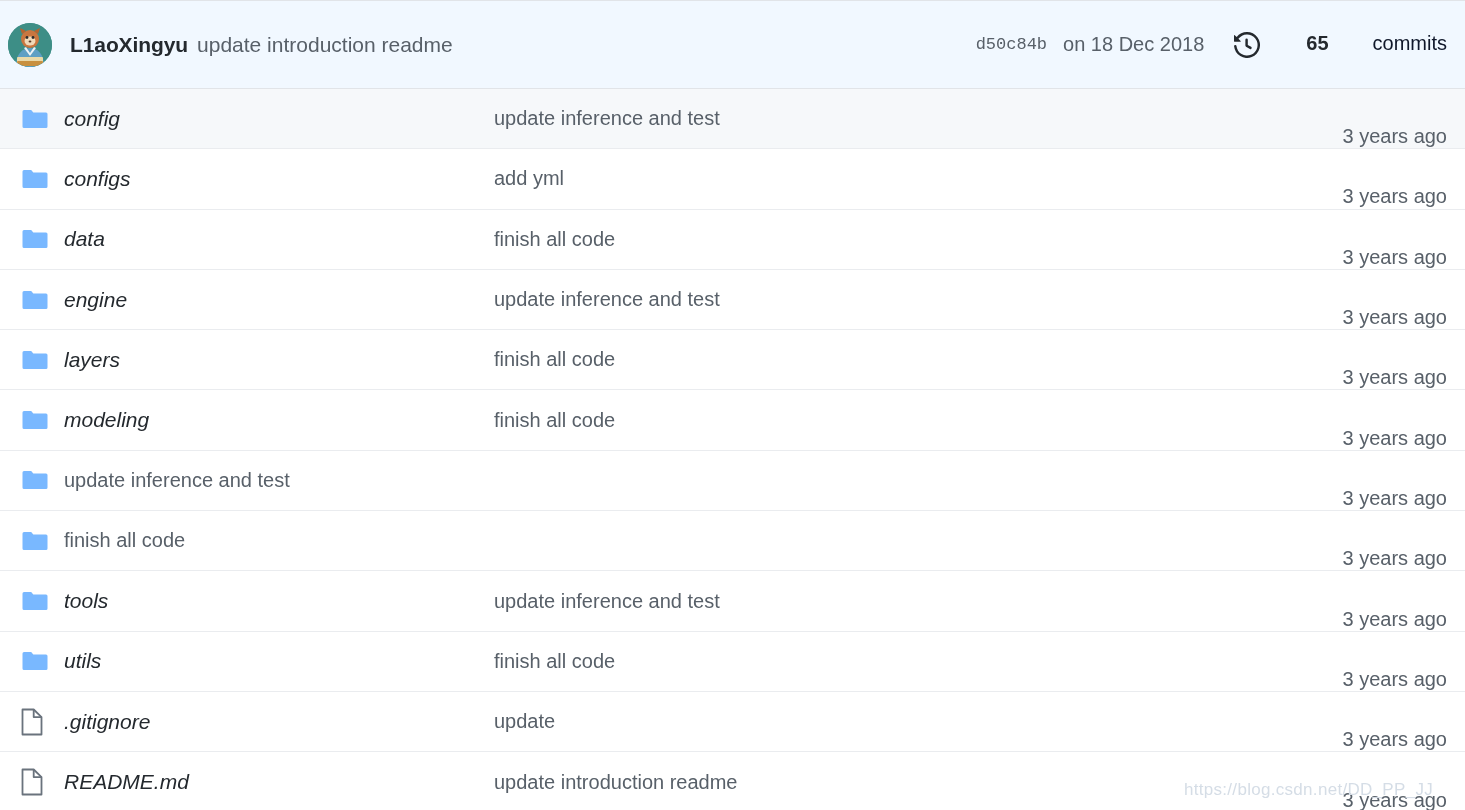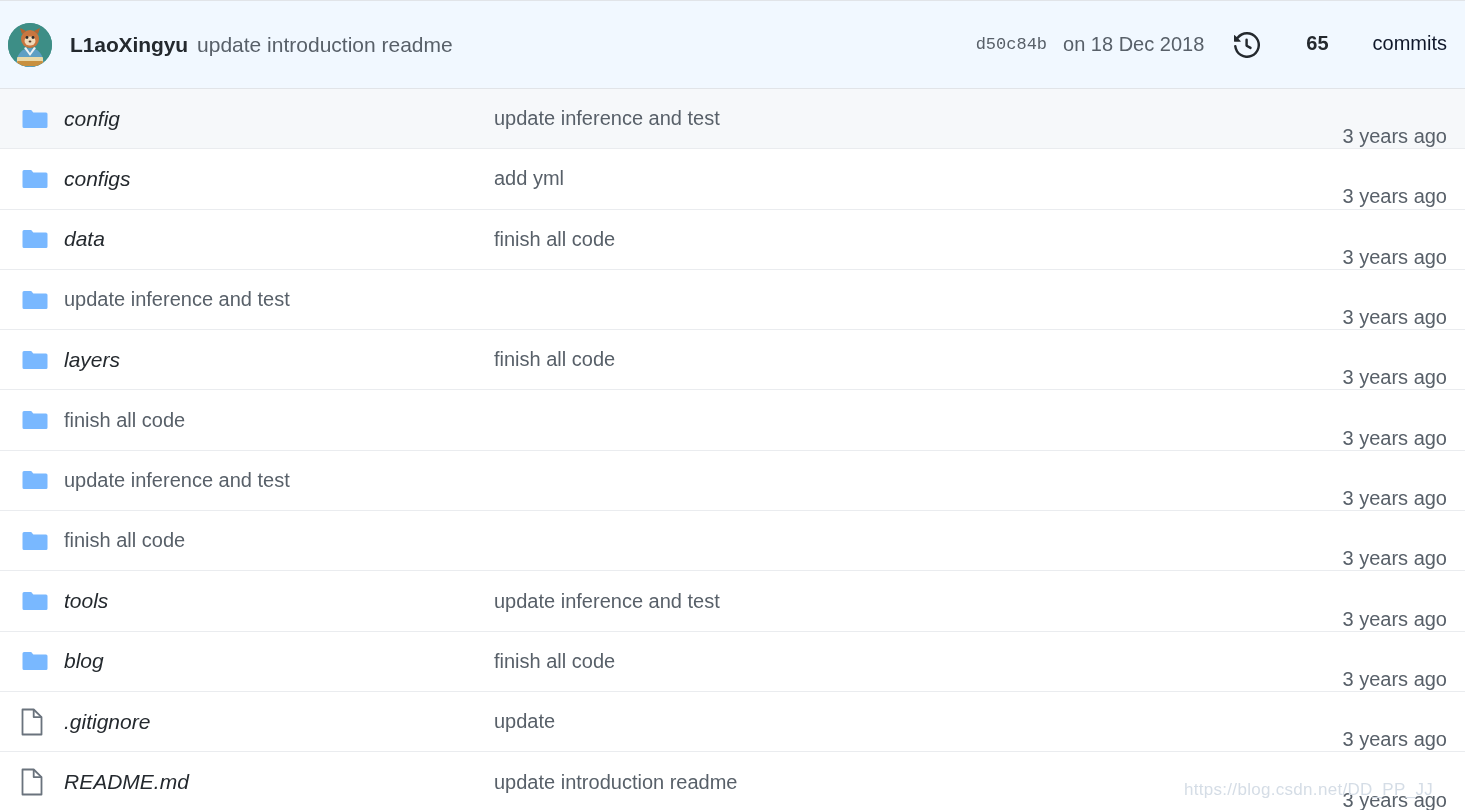--- a/index.html
+++ b/index.html
@@ -235,39 +235,41 @@
         <span class="cell-name">data</span>
         <span class="cell-msg">finish all code</span>
         <span class="cell-age">3 years ago</span>
       </div>
       <div class="file-row">
         <span class="cell-icon">
           <svg width="28" height="24" viewBox="0 0 28 24" xmlns="http://www.w3.org/2000/svg">
             <path d="M1.5 4.5a1.5 1.5 0 011.5-1.5h7.2l2.1 2.6H25a1.5 1.5 0 011.5 1.5v12.4A1.5 1.5 0 0125 21H3a1.5 1.5 0 01-1.5-1.5V4.5z" fill="#79b8ff"></path>
           </svg>
         </span>
+        <span class="cell-name">engine</span>
         <span class="cell-msg">update inference and test</span>
         <span class="cell-age">3 years ago</span>
       </div>
       <div class="file-row">
         <span class="cell-icon">
           <svg width="28" height="24" viewBox="0 0 28 24" xmlns="http://www.w3.org/2000/svg">
             <path d="M1.5 4.5a1.5 1.5 0 011.5-1.5h7.2l2.1 2.6H25a1.5 1.5 0 011.5 1.5v12.4A1.5 1.5 0 0125 21H3a1.5 1.5 0 01-1.5-1.5V4.5z" fill="#79b8ff"></path>
           </svg>
         </span>
         <span class="cell-name">layers</span>
         <span class="cell-msg">finish all code</span>
         <span class="cell-age">3 years ago</span>
       </div>
       <div class="file-row">
         <span class="cell-icon">
           <svg width="28" height="24" viewBox="0 0 28 24" xmlns="http://www.w3.org/2000/svg">
             <path d="M1.5 4.5a1.5 1.5 0 011.5-1.5h7.2l2.1 2.6H25a1.5 1.5 0 011.5 1.5v12.4A1.5 1.5 0 0125 21H3a1.5 1.5 0 01-1.5-1.5V4.5z" fill="#79b8ff"></path>
           </svg>
         </span>
+        <span class="cell-name">modeling</span>
         <span class="cell-msg">finish all code</span>
         <span class="cell-age">3 years ago</span>
       </div>
       <div class="file-row">
         <span class="cell-icon">
           <svg width="28" height="24" viewBox="0 0 28 24" xmlns="http://www.w3.org/2000/svg">
             <path d="M1.5 4.5a1.5 1.5 0 011.5-1.5h7.2l2.1 2.6H25a1.5 1.5 0 011.5 1.5v12.4A1.5 1.5 0 0125 21H3a1.5 1.5 0 01-1.5-1.5V4.5z" fill="#79b8ff"></path>
           </svg>
         </span>
         <span class="cell-msg">update inference and test</span>
@@ -291,21 +293,21 @@
         <span class="cell-name">tools</span>
         <span class="cell-msg">update inference and test</span>
         <span class="cell-age">3 years ago</span>
       </div>
       <div class="file-row">
         <span class="cell-icon">
           <svg width="28" height="24" viewBox="0 0 28 24" xmlns="http://www.w3.org/2000/svg">
             <path d="M1.5 4.5a1.5 1.5 0 011.5-1.5h7.2l2.1 2.6H25a1.5 1.5 0 011.5 1.5v12.4A1.5 1.5 0 0125 21H3a1.5 1.5 0 01-1.5-1.5V4.5z" fill="#79b8ff"></path>
           </svg>
         </span>
-        <span class="cell-name">blog</span>
+        <span class="cell-name">utils</span>
         <span class="cell-msg">finish all code</span>
         <span class="cell-age">3 years ago</span>
       </div>
       <div class="file-row">
         <span class="cell-icon">
           <svg width="22" height="28" viewBox="0 0 22 28" xmlns="http://www.w3.org/2000/svg">
             <path d="M1.5 1.5h11.2l7.8 7.6v17.4H1.5V1.5z" fill="none" stroke="#6a737d" stroke-width="1.8" stroke-linejoin="round"></path>
             <path d="M12.7 1.5v7.6h7.8" fill="none" stroke="#6a737d" stroke-width="1.8" stroke-linejoin="round"></path>
           </svg>
         </span>

